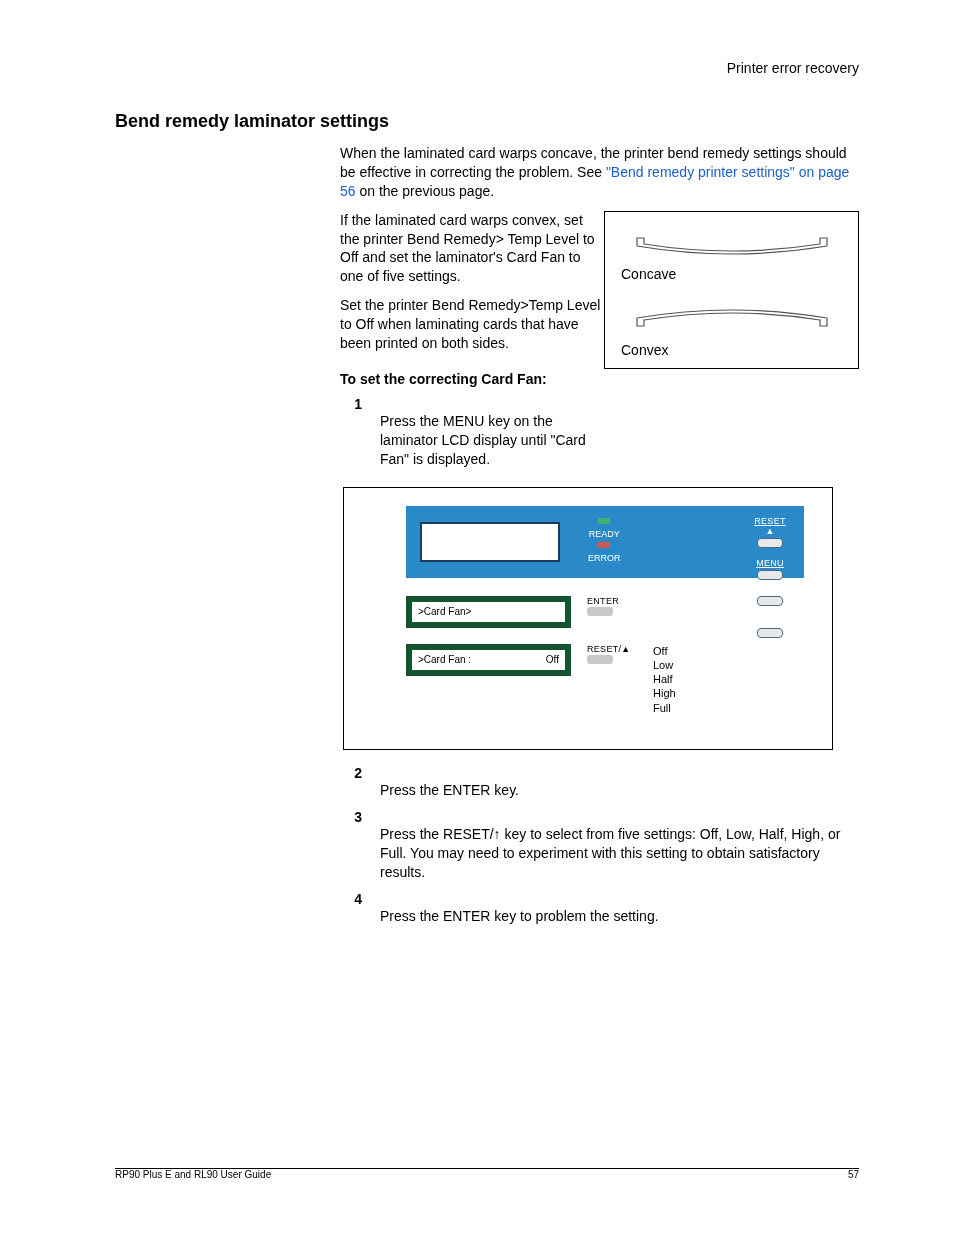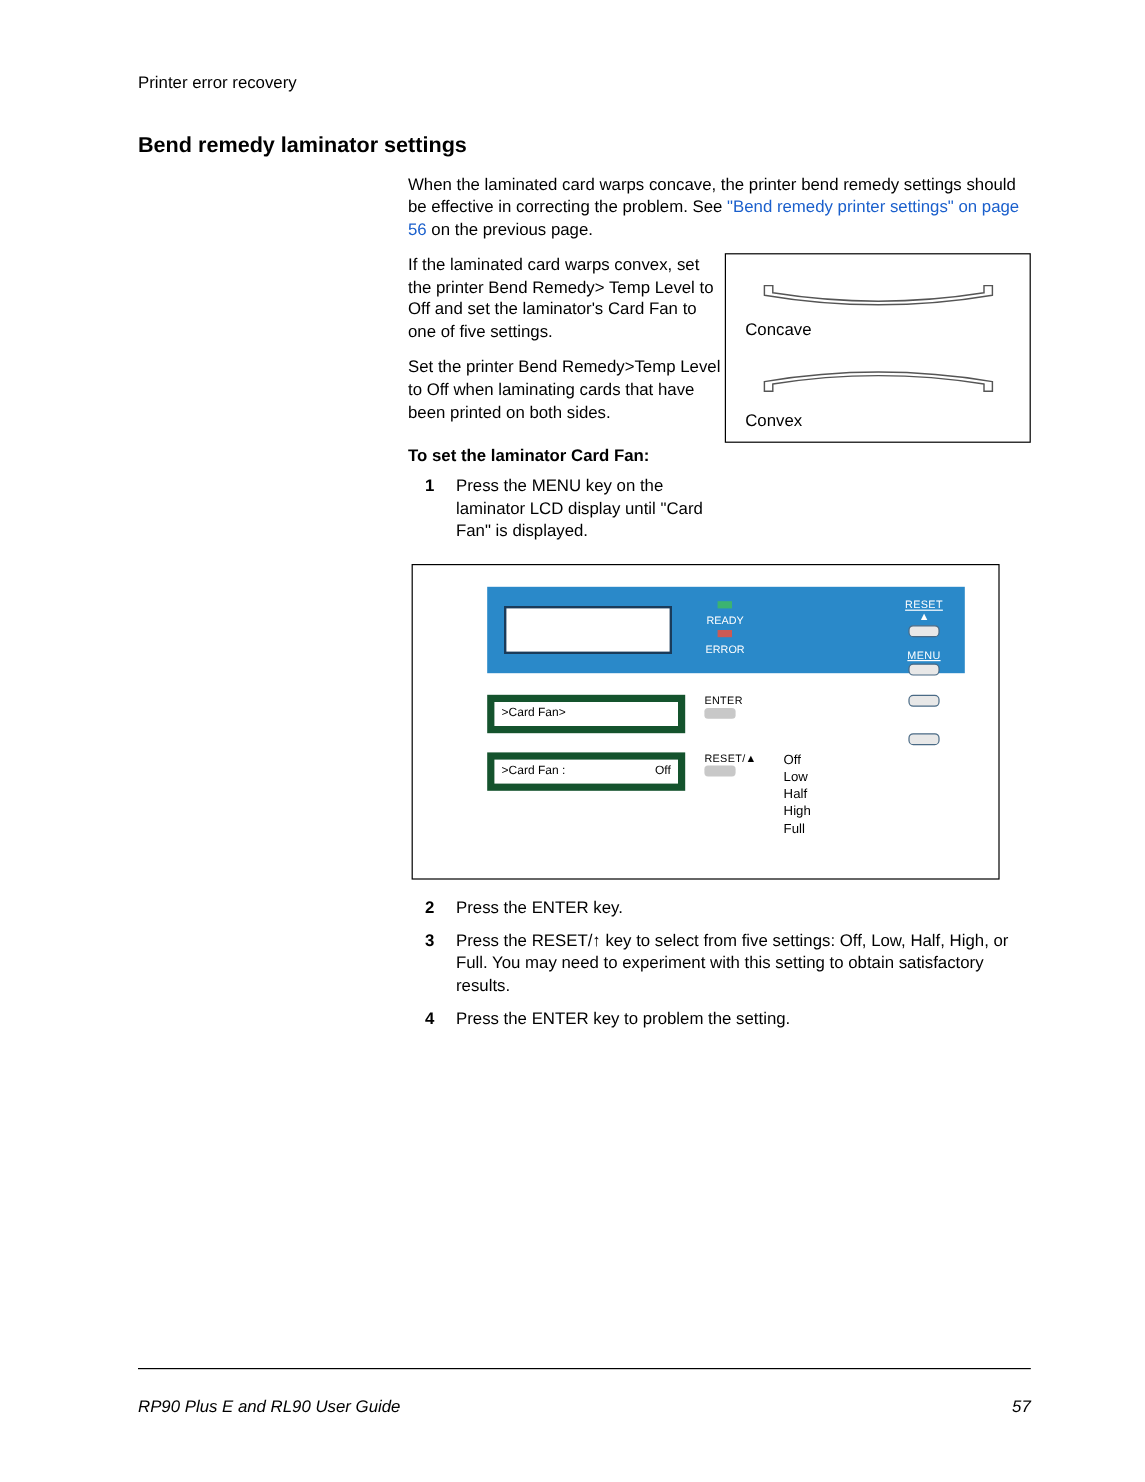--- a/index.html
+++ b/index.html
@@ -9,21 +9,21 @@
     color: #000;
     background: #fff;
     width: 954px;
     height: 1235px;
     position: relative;
   }
   .page {
     padding: 60px 95px 0 115px;
   }
   .header-right {
-    text-align: left;
+    text-align: right;
     font-size: 14px;
     margin-bottom: 35px;
   }
   .section-heading {
     font-weight: bold;
     font-size: 18px;
     margin-bottom: 12px;
   }
   .body-col {
     margin-left: 225px;
@@ -54,21 +54,21 @@
     margin-bottom: 8px;
     line-height: 1.35;
   }
   .ol-num {
     width: 40px;
     text-align: right;
     font-weight: bold;
     padding-right: 18px;
     flex-shrink: 0;
   }
-  .ol-text { flex: 1; }
+  .ol-text { flex: 1; margin-top: 17px; }
 
   .lcd-diagram {
     margin: 10px 0 14px 3px;
     border: 1.5px solid #000;
     width: 490px;
   }
   .lcd-panel {
     background: #2a89c9;
     margin: 18px 28px 12px 62px;
     height: 72px;
@@ -132,25 +132,24 @@
     border-radius: 3px;
   }
   .opts-col { font-size: 11px; line-height: 1.3; margin-left: 12px; }
 
   .footer {
     position: absolute;
     bottom: 55px;
     left: 115px;
     right: 95px;
     border-top: 1px solid #000;
-    padding-top: 23px;
+    padding-top: 0;
     display: flex;
     justify-content: space-between;
-    font-size: 14px;
-    font-style: italic;
+    font-size: 10px;
   }
 
   svg { display: block; margin: 0 auto; }
 </style>
 </head>
 <body>
 
 <div class="page">
   <div class="header-right">Printer error recovery</div>
 
@@ -159,21 +158,21 @@
   <div class="body-col">
     <p class="para">
       <span>When the laminated card warps concave, the printer bend remedy settings should be effective in correcting the problem. See </span><span class="link">"Bend remedy printer settings" on page 56</span><span> on the previous page.</span>
     </p>
 
     <div class="flow-row">
       <div class="flow-left">
         <p class="para">If the laminated card warps convex, set the printer Bend Remedy&gt; Temp Level to Off and set the laminator's Card Fan to one of five settings.</p>
         <p class="para">Set the printer Bend Remedy&gt;Temp Level to Off when laminating cards that have been printed on both sides.</p>
 
-        <div class="sub-heading">To set the laminator Card Fan:</div>
+        <div class="sub-heading">To set the correcting Card Fan:</div>
 
         <div class="ol-item">
           <div class="ol-num">1</div>
           <div class="ol-text">Press the MENU key on the laminator LCD display until "Card Fan" is displayed.</div>
         </div>
       </div>
 
       <div class="card-diagram">
         <div class="card-shape-wrap">
           <svg width="200" height="30">

